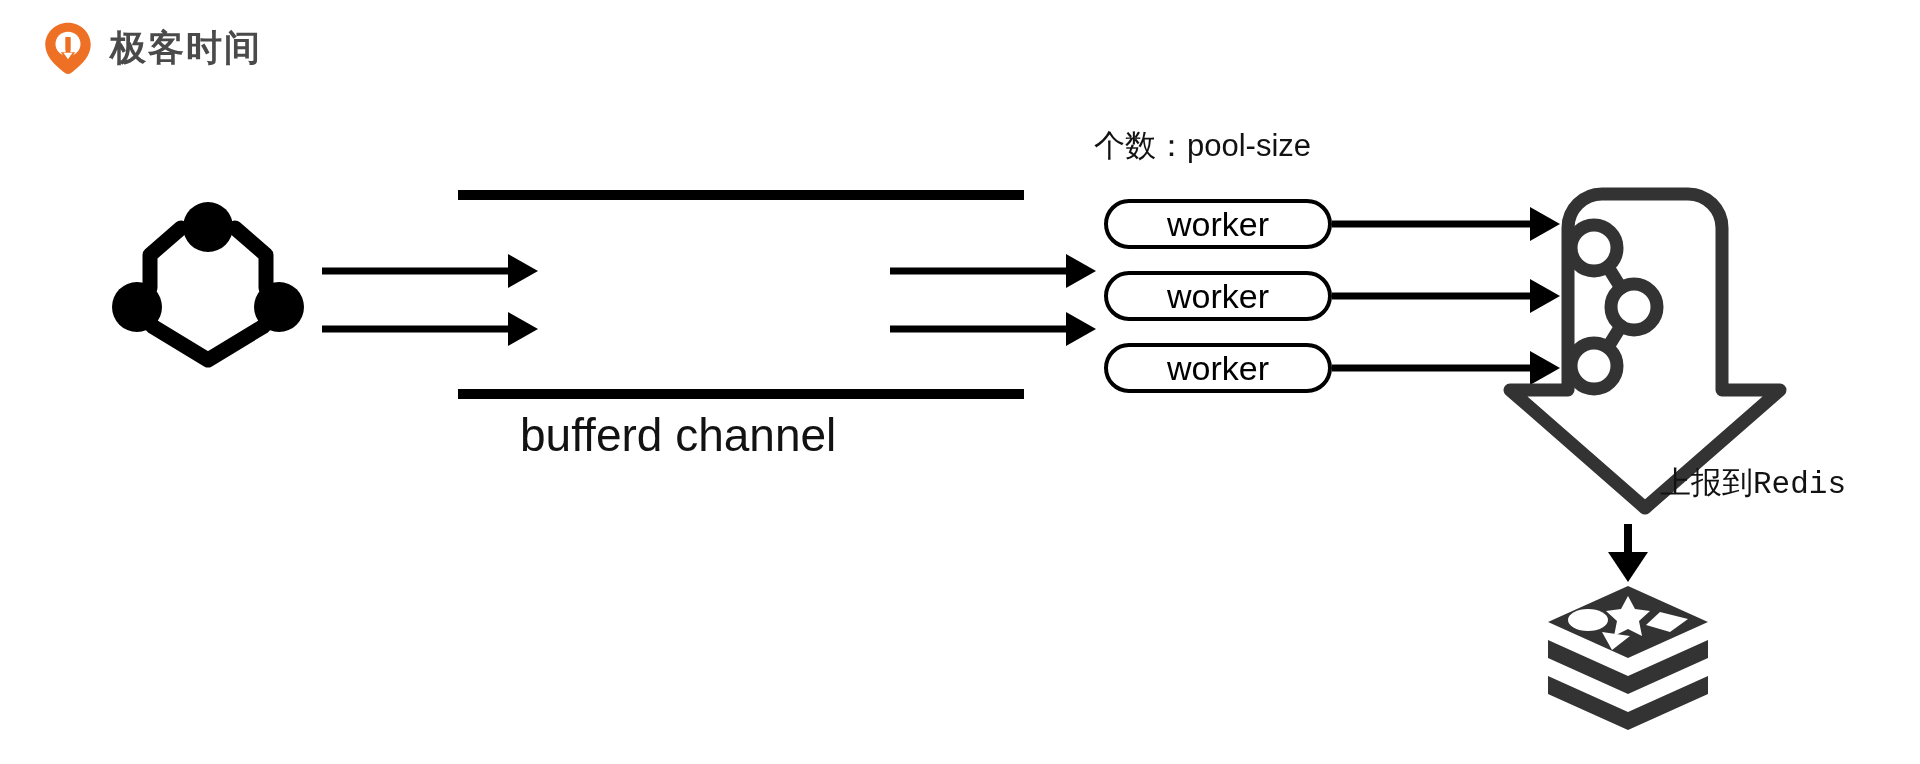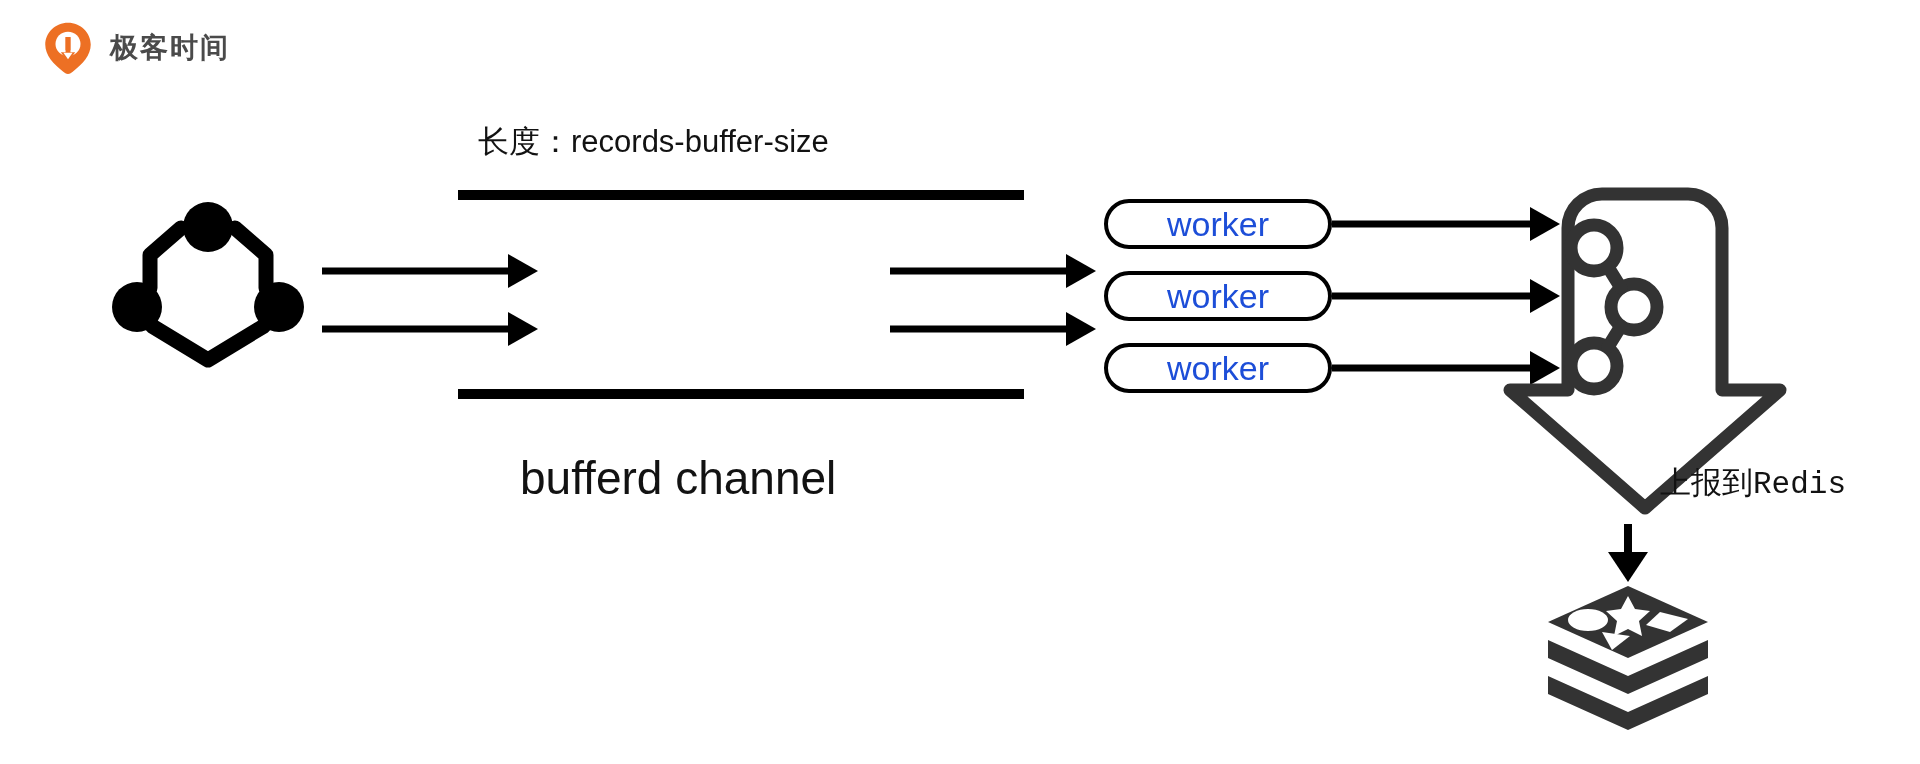--- a/index.html
+++ b/index.html
@@ -23,40 +23,40 @@
   .brand {
     position: absolute;
     left: 40px;
     top: 20px;
     display: flex;
     align-items: center;
     gap: 14px;
   }
   .brand-logo { width: 56px; height: 56px; display: block; }
   .brand-text {
-    font-size: 28px;
+    font-size: 36px;
     font-weight: bold;
     color: #4a4a4a;
     letter-spacing: 2px;
     line-height: 1;
     white-space: nowrap;
   }
 
   
   .dtext {
     position: absolute;
     white-space: nowrap;
     color: #121212;
     line-height: 1.15;
   }
   .label-top     { font-size: 31px; }
   .label-source  { font-size: 31px; }
   .label-channel { font-size: 46px; }
   .label-redis   { font-size: 31px; }
-  .worker-label  { font-size: 34px; color: #1d4ed8; }
+  .worker-label  { font-size: 34px; color: #000000; }
 
   
   #art {
     position: absolute;
     left: 0; top: 0;
     width: 1920px;
     height: 764px;
   }
 
   
@@ -156,25 +156,25 @@
       <path d="M1628 586 L1548 622 L1628 658 L1708 622 Z"></path>
       <path d="M1548 640 L1628 676 L1708 640 L1708 658 L1628 694 L1548 658 Z"></path>
       <path d="M1548 676 L1628 712 L1708 676 L1708 694 L1628 730 L1548 694 Z"></path>
       <ellipse cx="1588" cy="620" rx="20" ry="11" fill="#ffffff"></ellipse>
       <path d="M1628 596 l7 13 15 2 -11 10 3 15 -14 -7 -14 7 3 -15 -11 -10 15 -2 z" fill="#ffffff"></path>
       <path d="M1602 632 l28 4 -18 14 z" fill="#ffffff"></path>
       <path d="M1660 612 l28 7 -18 13 -24 -7 z" fill="#ffffff"></path>
     </g>
   </svg>
 
-  <div class="dtext label-top" style="left:478px; top:124px;">长度：records-buffer-size</div>
+
+  <div class="dtext label-top" style="left:1094px; top:128px;">个数：pool-size</div>
 
 
-
-  <div class="dtext label-channel" style="left:520px; top:452px;">bufferd channel</div>
+  <div class="dtext label-channel" style="left:520px; top:409px;">bufferd channel</div>
 
   <div class="dtext label-redis" style="left:1660px; top:467px;font-family:Liberation Mono, monospace;">上报到Redis</div>
 
   <div class="worker" style="left:1104px; top:199px;">
     <span class="worker-label">worker</span>
   </div>
   <div class="worker" style="left:1104px; top:271px;">
     <span class="worker-label">worker</span>
   </div>
   <div class="worker" style="left:1104px; top:343px;">

